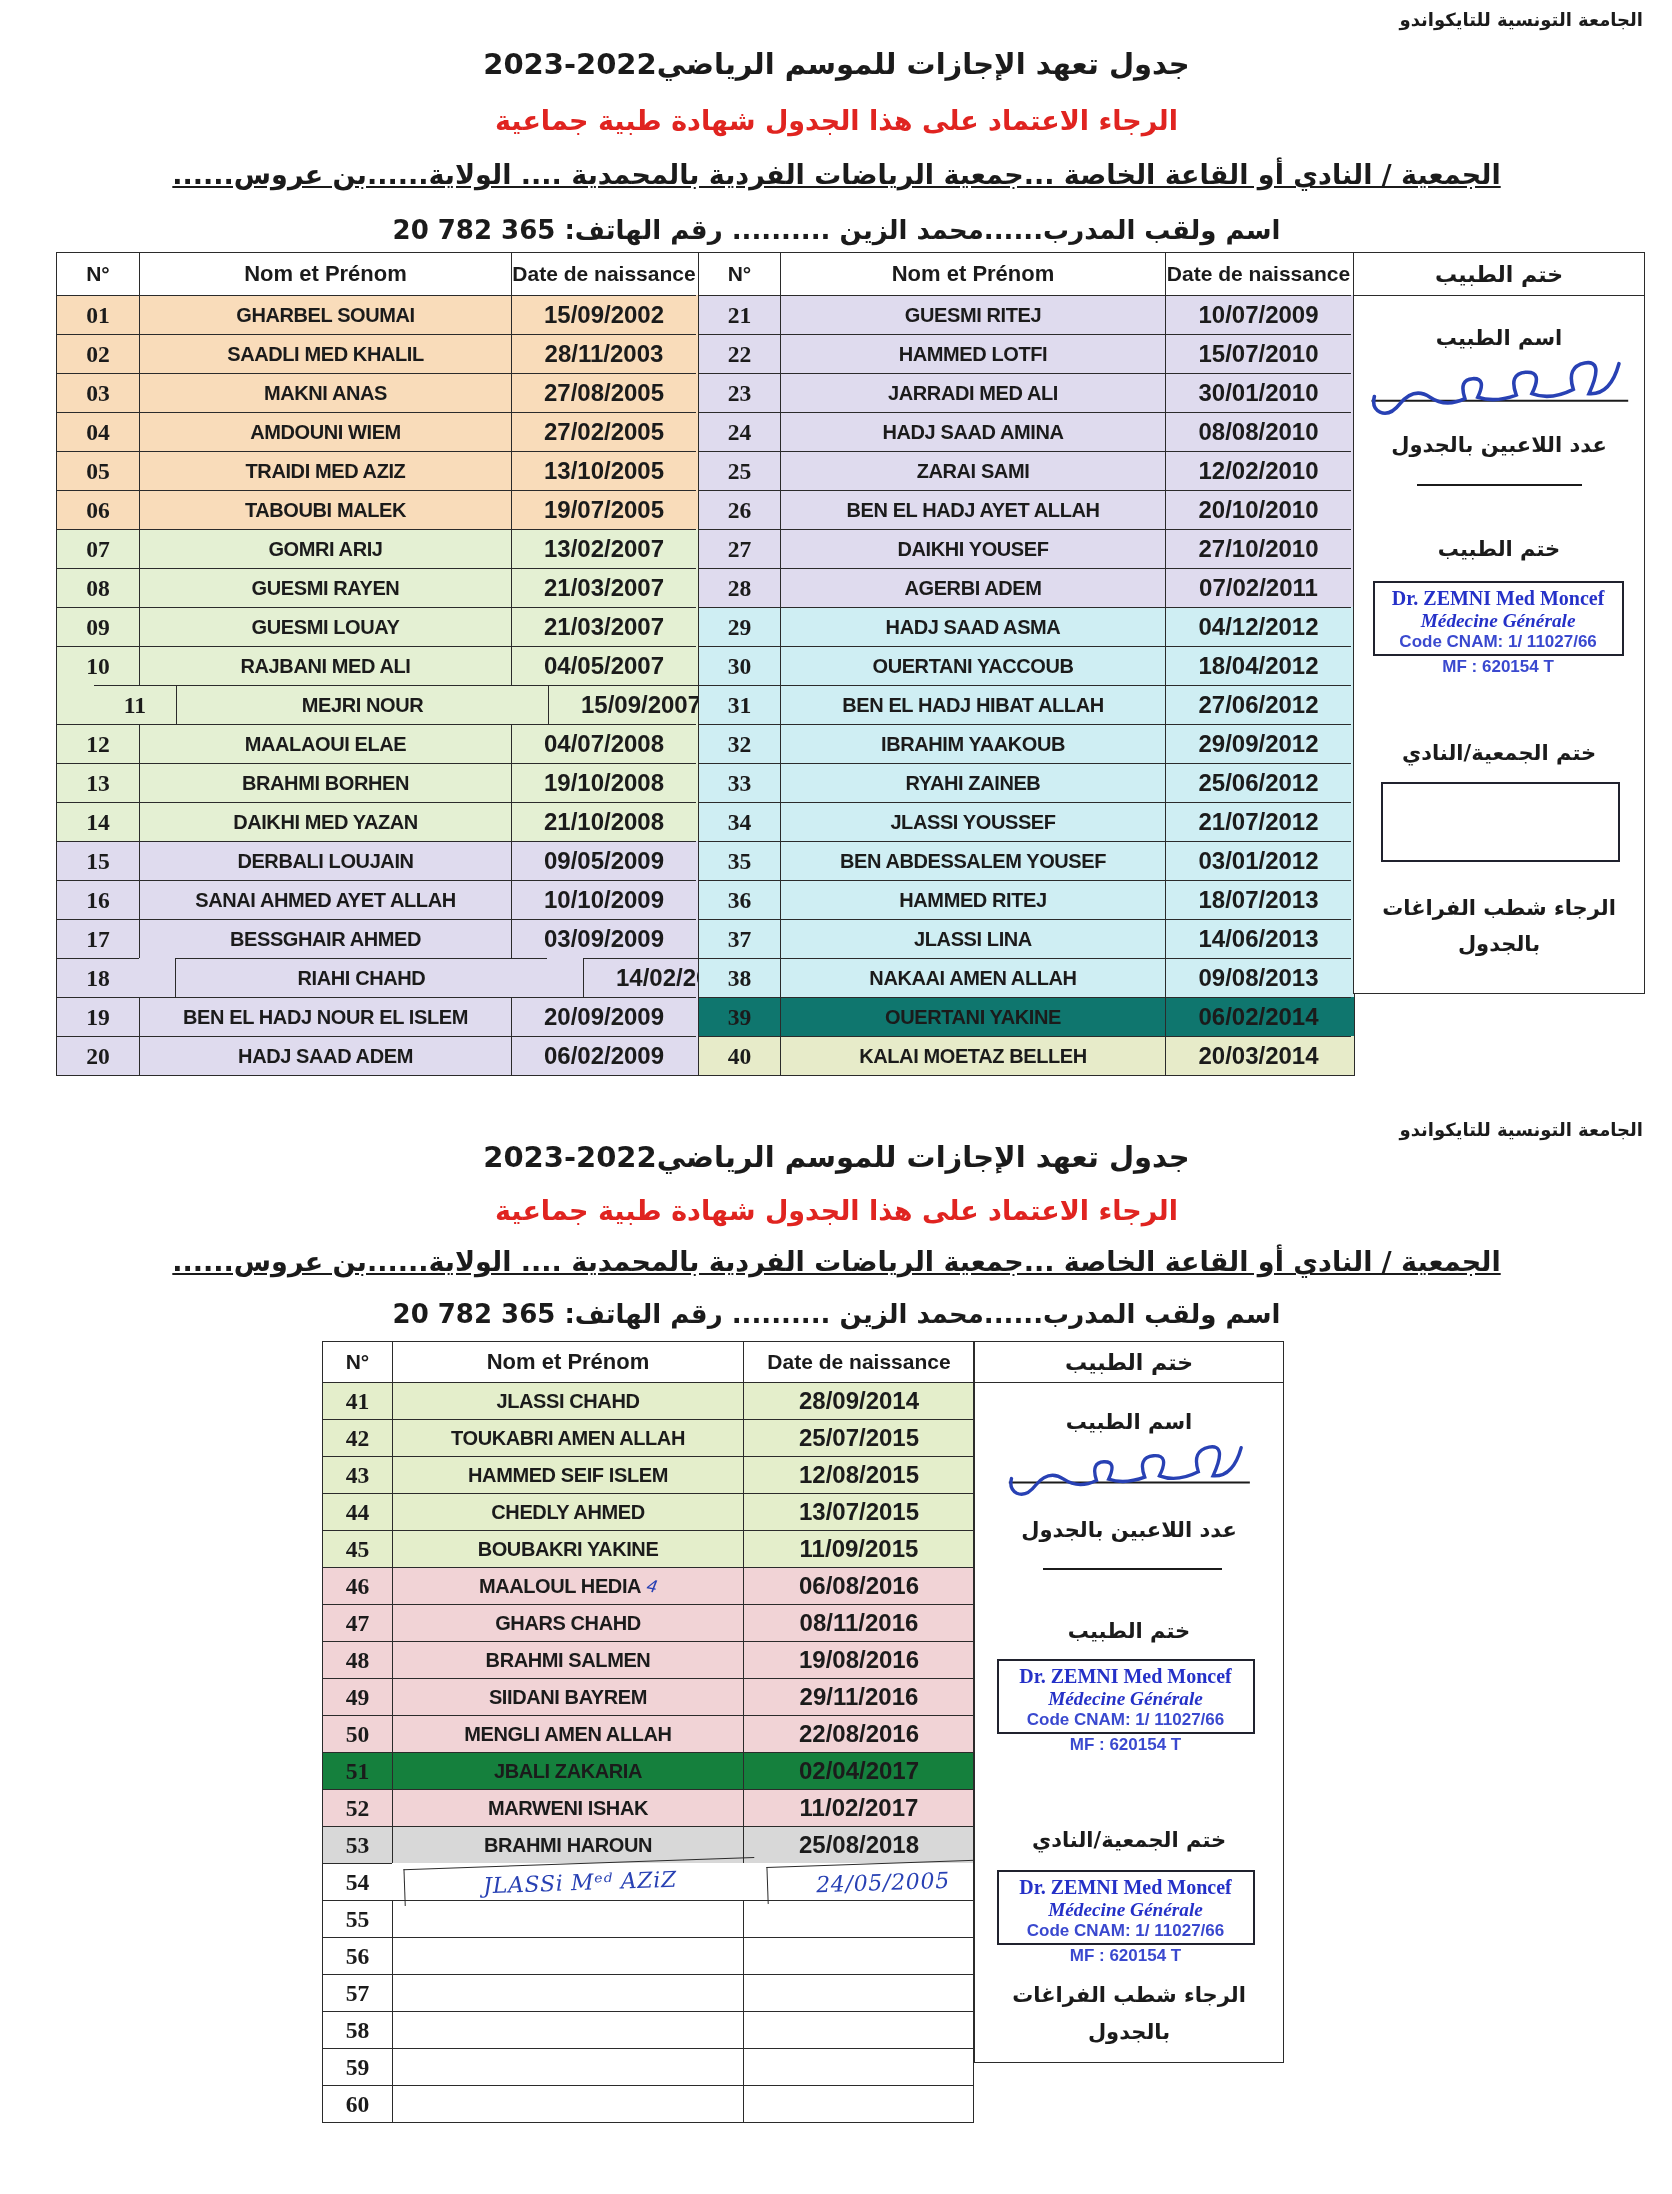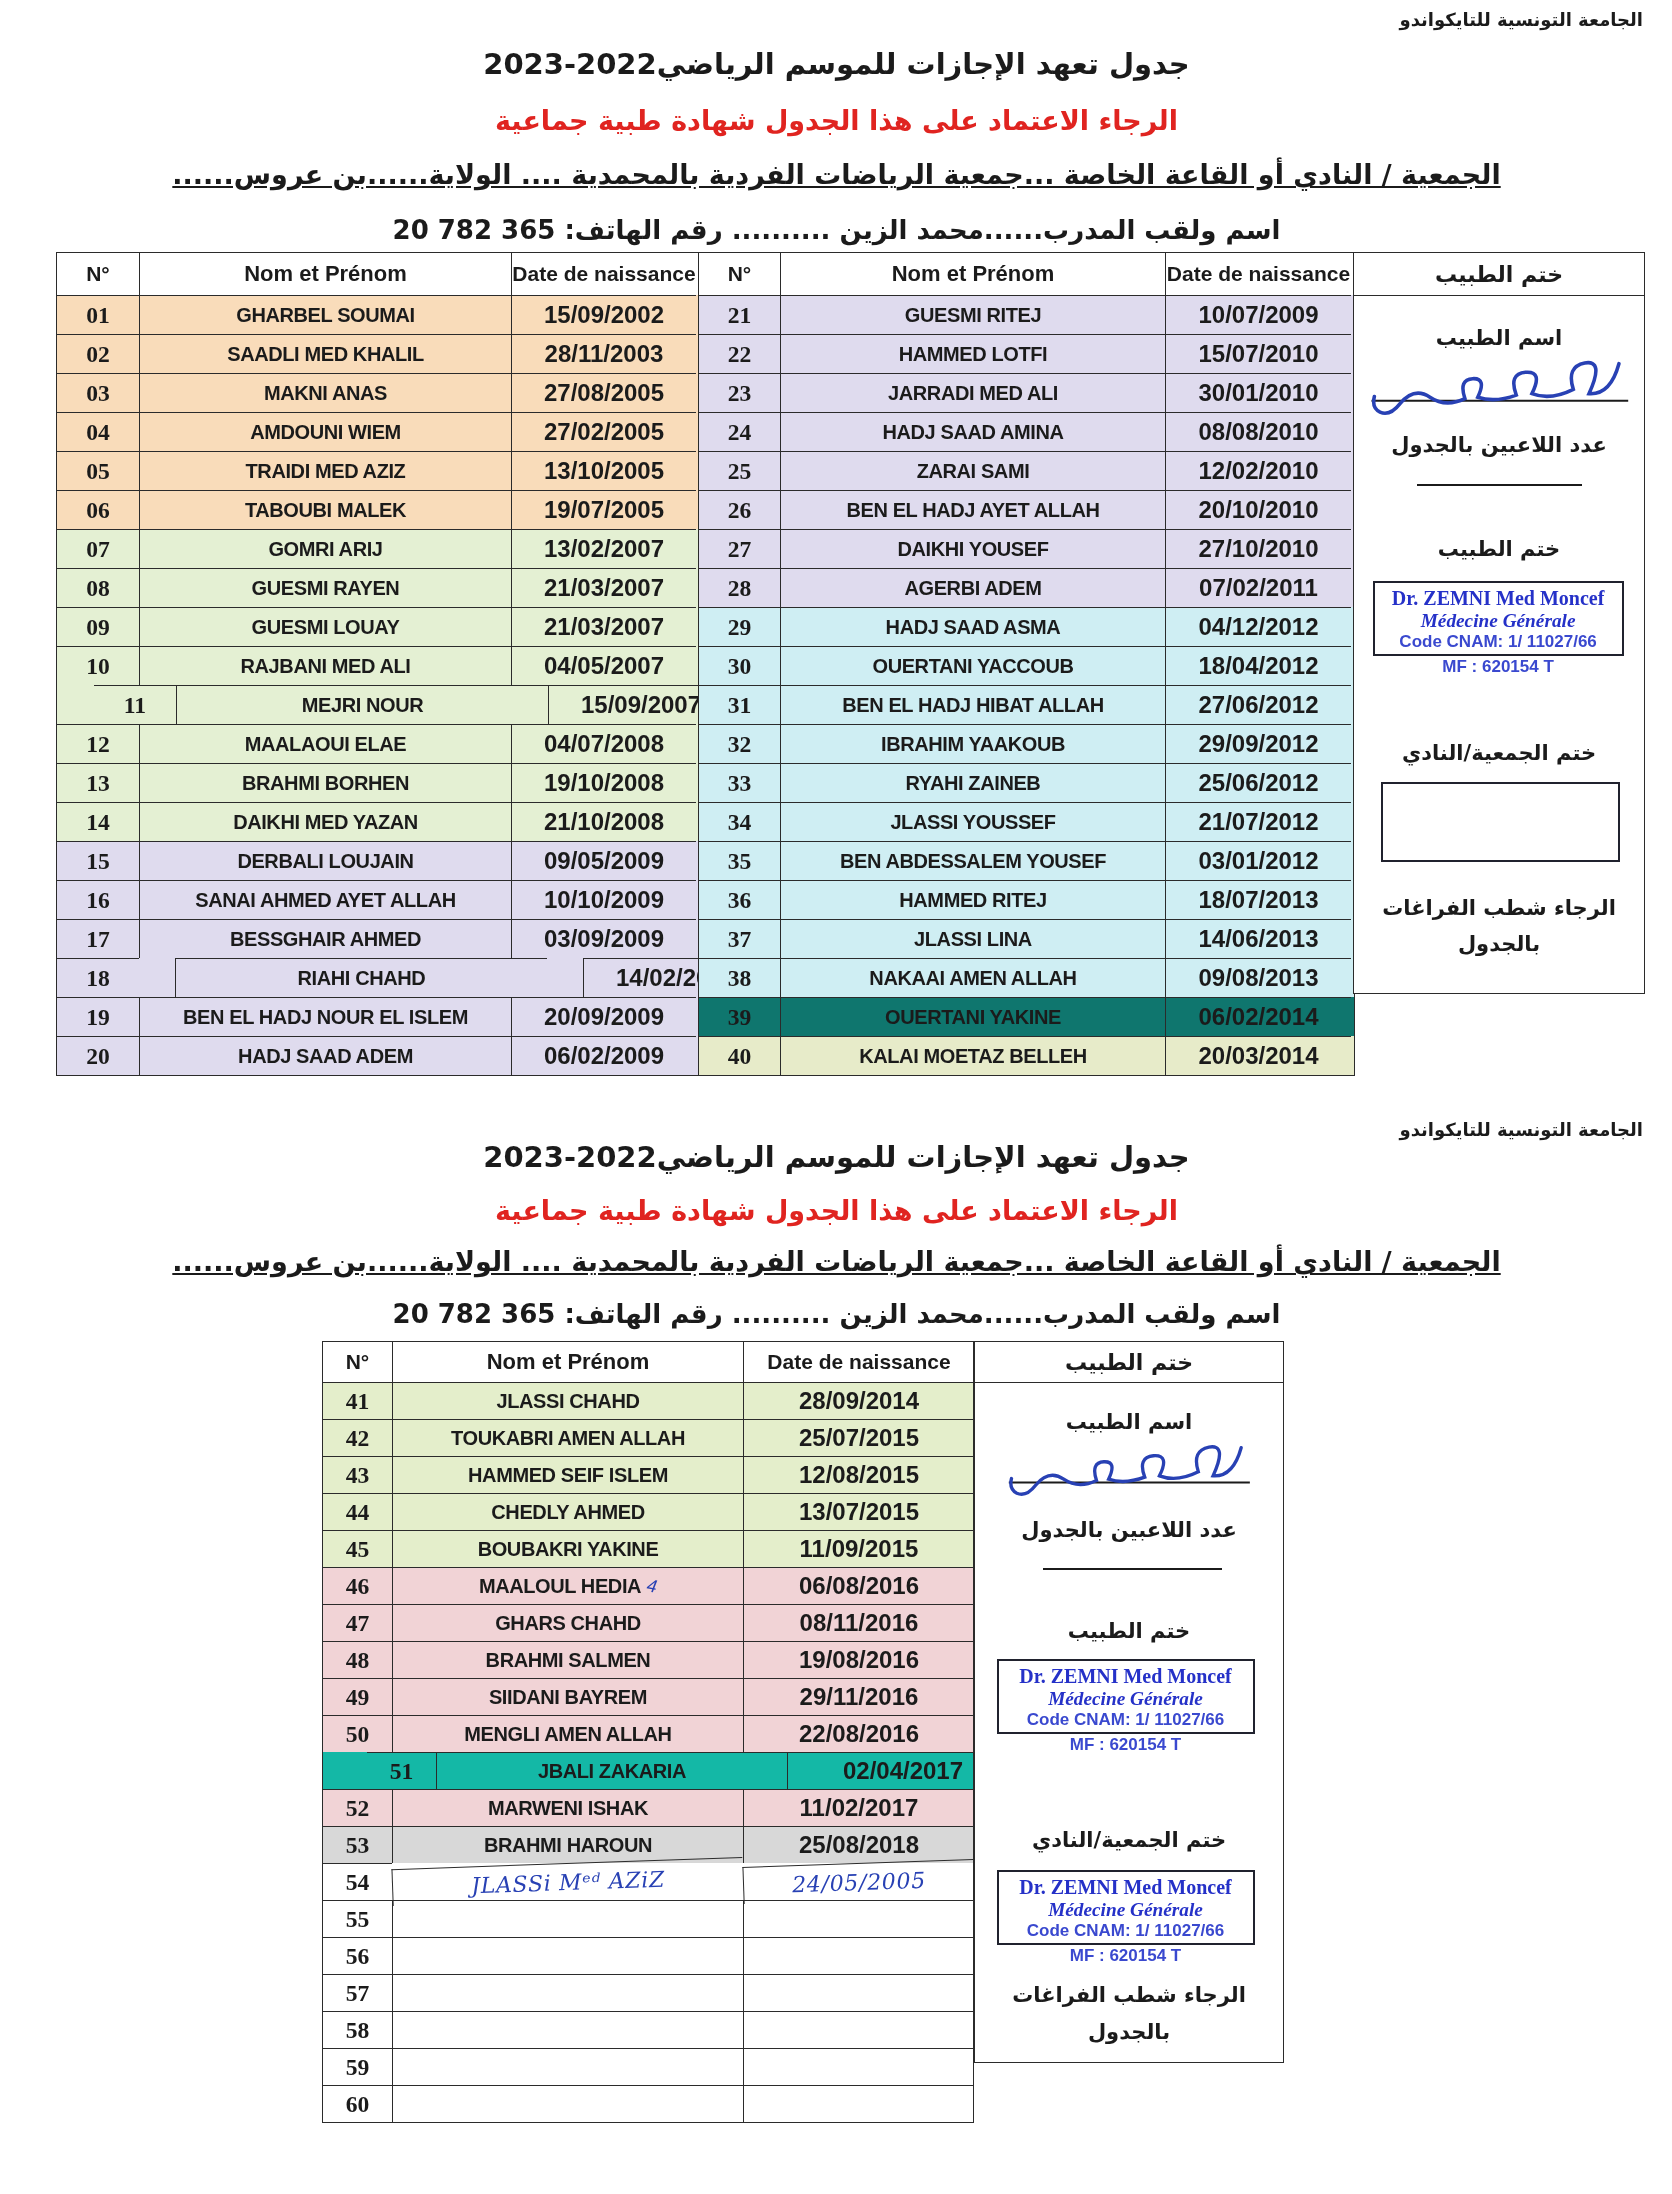--- a/index.html
+++ b/index.html
@@ -395,36 +395,36 @@
       <div class="trow" style="background: rgb(241, 211, 214);">
         <div class="cell cnum">49</div>
         <div class="cell cname">SIIDANI BAYREM</div>
         <div class="cell cdob">29/11/2016</div>
       </div>
       <div class="trow" style="background: rgb(241, 211, 214);">
         <div class="cell cnum">50</div>
         <div class="cell cname">MENGLI AMEN ALLAH</div>
         <div class="cell cdob">22/08/2016</div>
       </div>
-      <div class="trow" style="background: #14b8a6; padding-left: 44px;">
+      <div class="trow" style="background: #15803d;">
         <div class="cell cnum">51</div>
         <div class="cell cname">JBALI ZAKARIA</div>
         <div class="cell cdob">02/04/2017</div>
       </div>
       <div class="trow" style="background: rgb(241, 211, 214);">
         <div class="cell cnum">52</div>
         <div class="cell cname">MARWENI ISHAK</div>
         <div class="cell cdob">11/02/2017</div>
       </div>
       <div class="trow" style="background: rgb(216, 216, 216);">
         <div class="cell cnum">53</div>
         <div class="cell cname">BRAHMI HAROUN</div>
         <div class="cell cdob">25/08/2018</div>
       </div>
-      <div class="trow" style="background: rgb(255, 255, 255);">
+      <div class="trow" style="background: rgb(255, 255, 255); gap: 12px;">
         <div class="cell cnum">54</div>
         <div class="cell cname hand">JLASSi Mᵉᵈ AZiZ</div>
         <div class="cell cdob hand">24/05/2005</div>
       </div>
       <div class="trow" style="background: rgb(255, 255, 255);">
         <div class="cell cnum">55</div>
         <div class="cell cname"></div>
         <div class="cell cdob"></div>
       </div>
       <div class="trow" style="background: rgb(255, 255, 255);">

